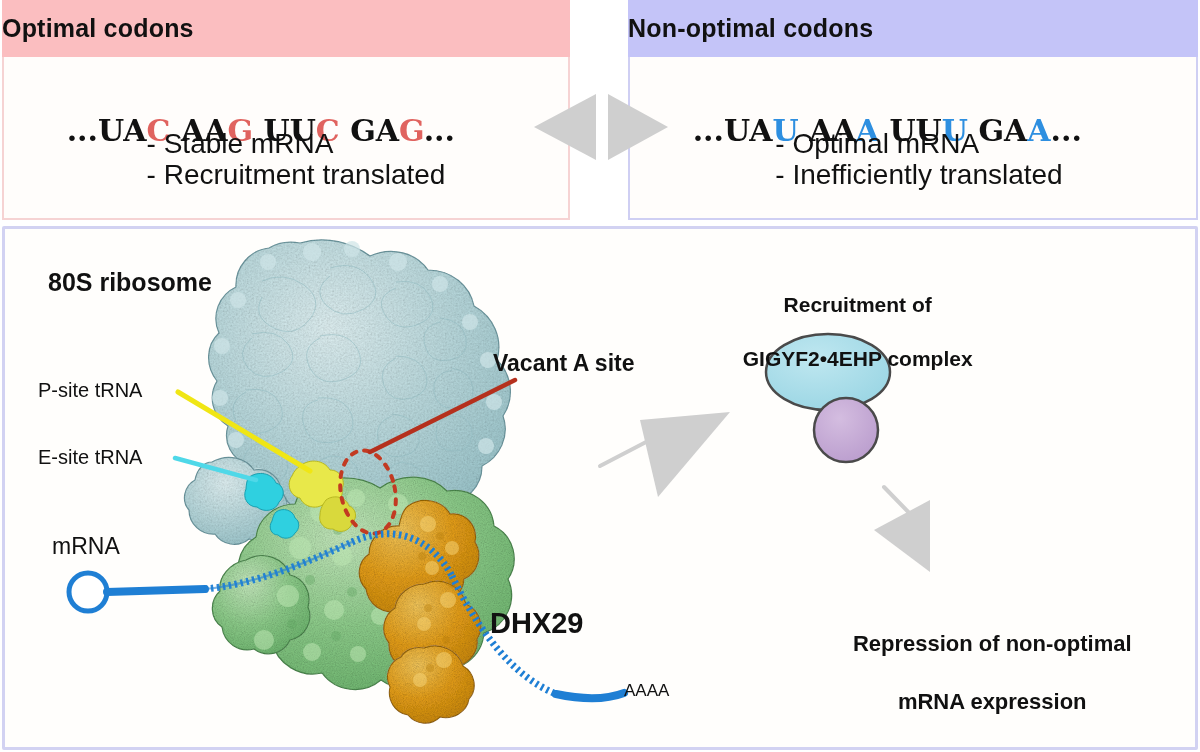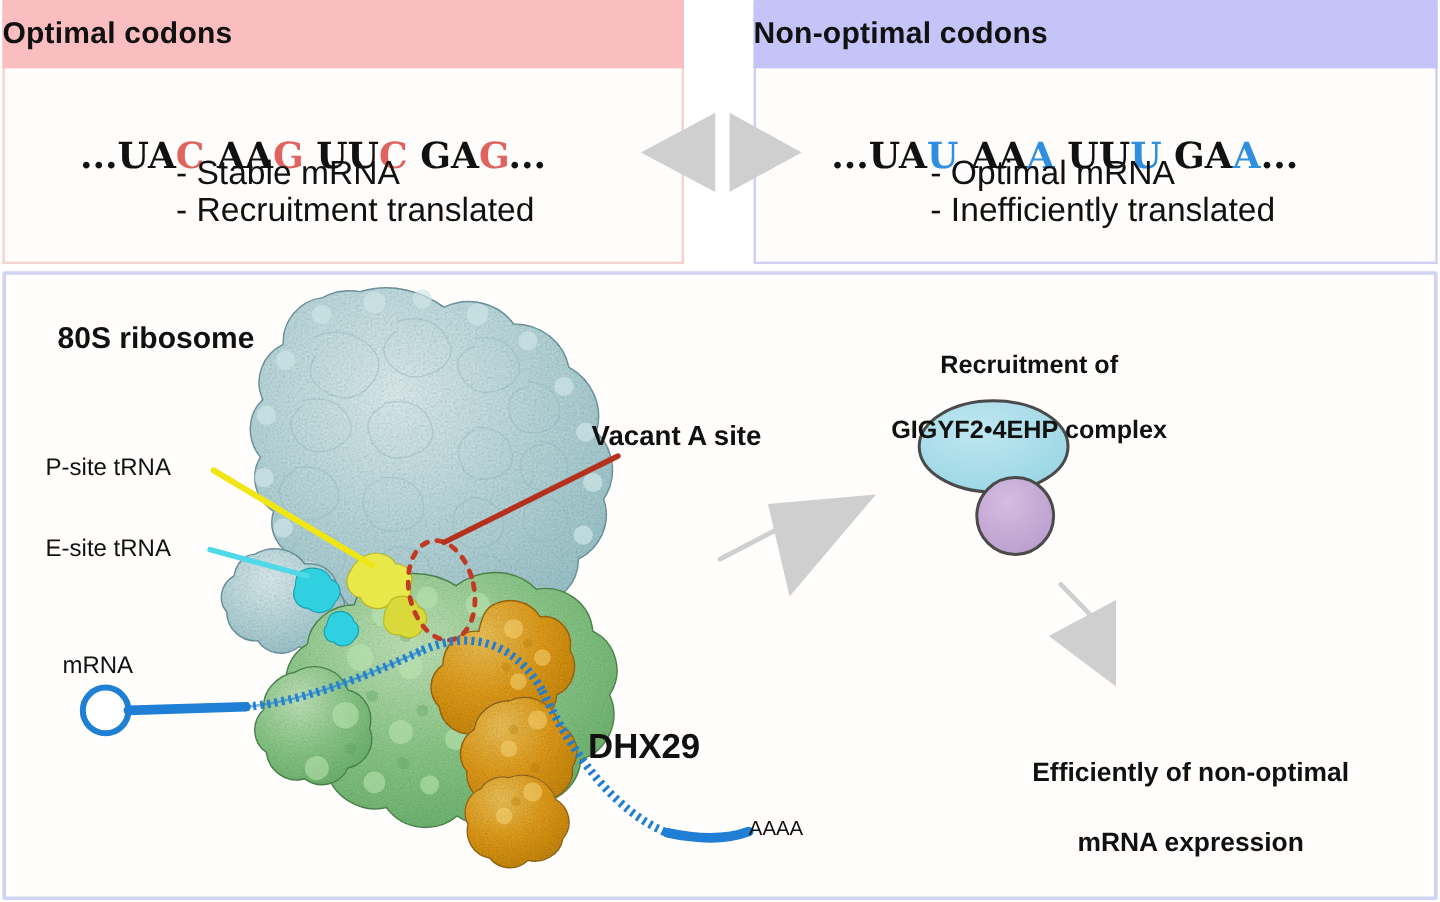--- a/index.html
+++ b/index.html
@@ -53,21 +53,21 @@
     background:#fffefc;
   }
 
   
   .lbl{position:absolute;color:#111;white-space:pre;}
   .ctr{text-align:center;}
 
   #lbl-80s{left:48px;top:268px;font-size:25px;font-weight:bold;}
   #lbl-psite{left:38px;top:379px;font-size:20px;}
   #lbl-esite{left:38px;top:446px;font-size:20px;}
-  #lbl-mrna{left:52px;top:533px;font-size:20px;margin-top:11px;}
+  #lbl-mrna{left:52px;top:533px;font-size:23px;}
   #lbl-vacant{left:493px;top:350px;font-size:23px;font-weight:bold;}
   #lbl-dhx29{left:490px;top:607px;font-size:29px;font-weight:bold;}
   #lbl-aaaa{left:624px;top:681px;font-size:17px;text-align:right;}
   #lbl-recruit{left:656px;top:264px;width:380px;font-size:21px;font-weight:bold;line-height:27px;}
   #lbl-repress{left:780px;top:600px;width:400px;font-size:22px;font-weight:bold;line-height:29px;}
 
   svg.overlay{position:absolute;left:0;top:0;width:1200px;height:752px;pointer-events:none;}
 </style>
 </head>
 <body>
@@ -376,17 +376,17 @@
   <div class="lbl" id="lbl-dhx29">DHX29</div>
 
   <div class="lbl" id="lbl-aaaa">AAAA</div>
 
   <div class="lbl ctr" id="lbl-recruit">
     <span>Recruitment of</span><br>
     <span>GIGYF2•4EHP complex</span>
   </div>
 
   <div class="lbl ctr" id="lbl-repress">
-    <span>Efficiently of non-optimal</span><br>
+    <span>Repression of non-optimal</span><br>
     <span>mRNA expression</span>
   </div>
 
 </div>
 
 </body></html>

